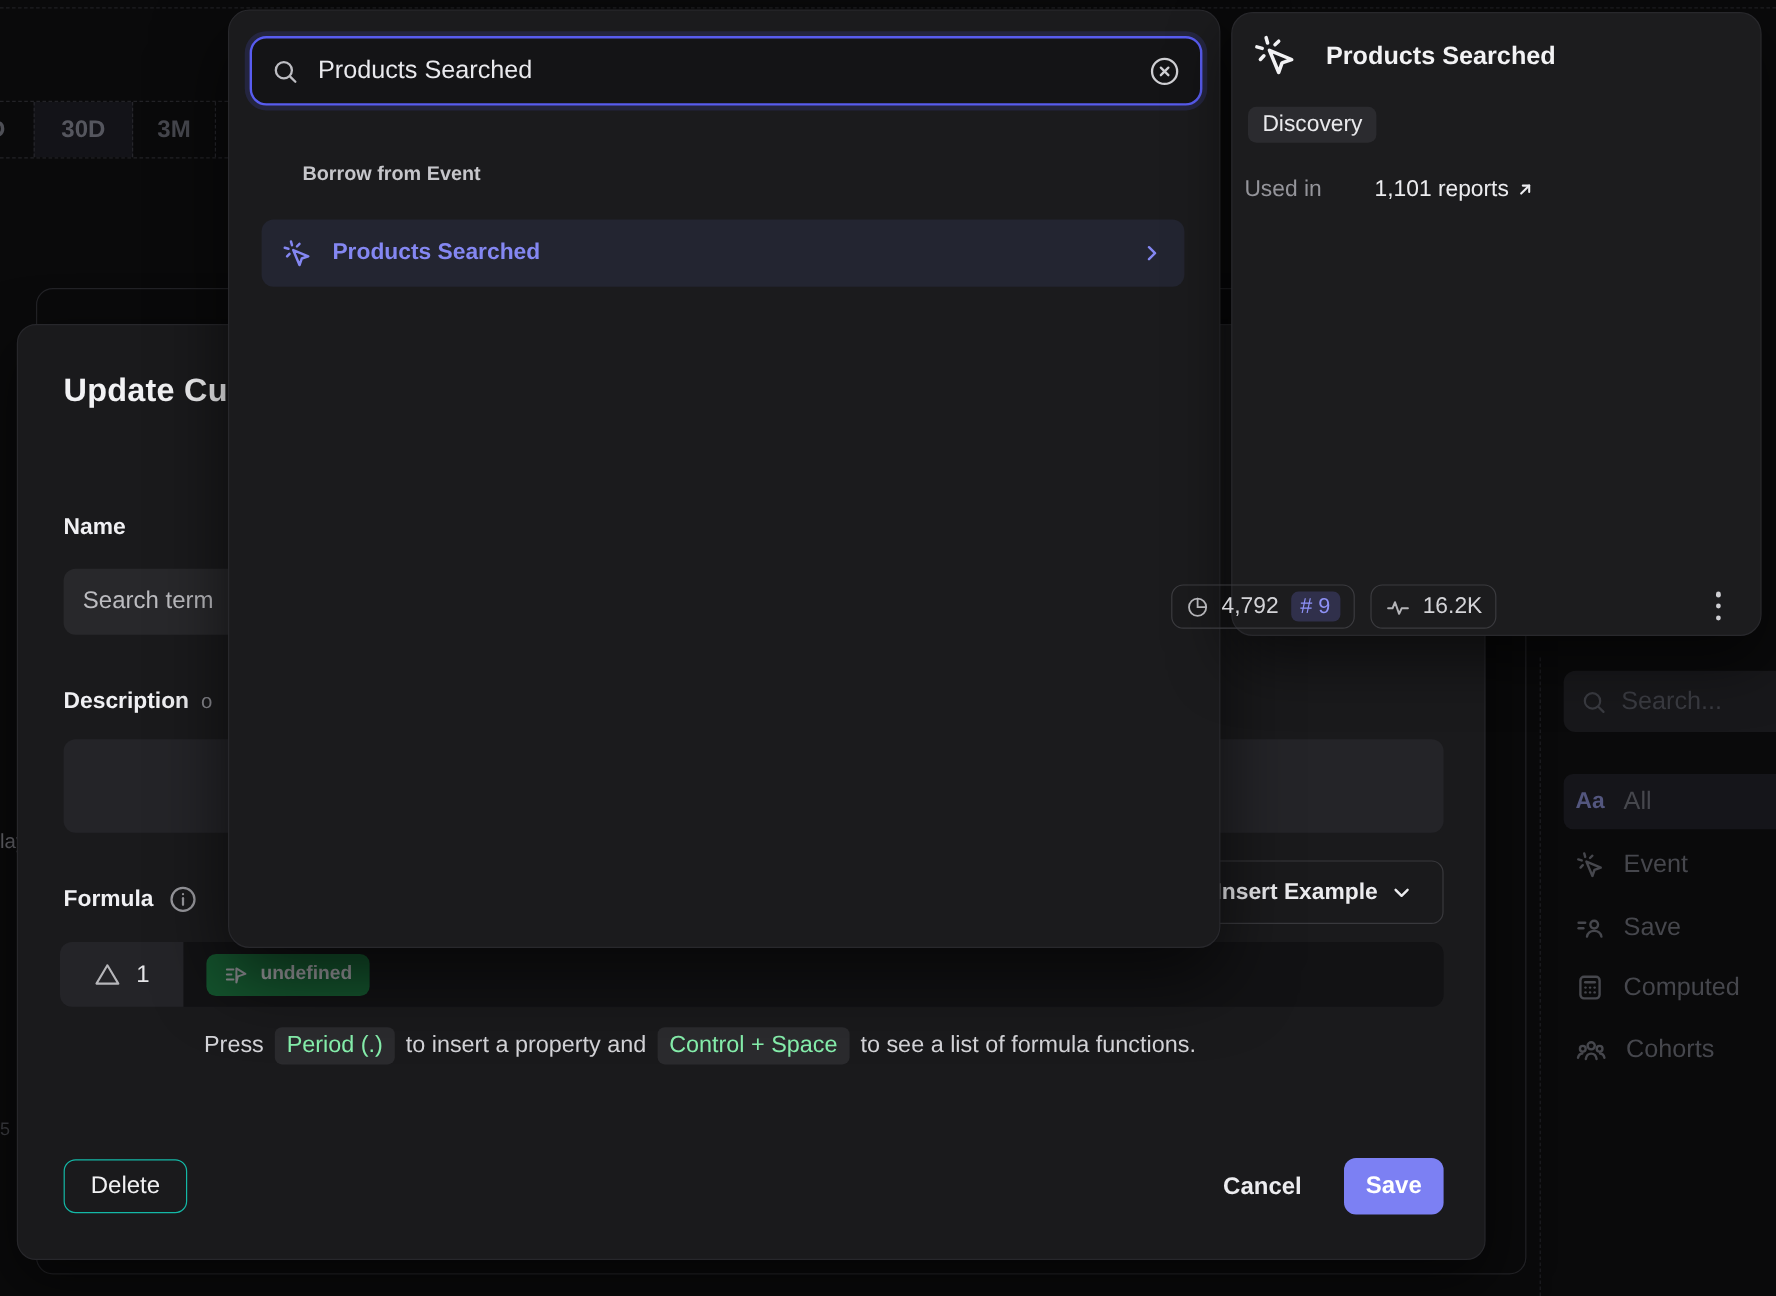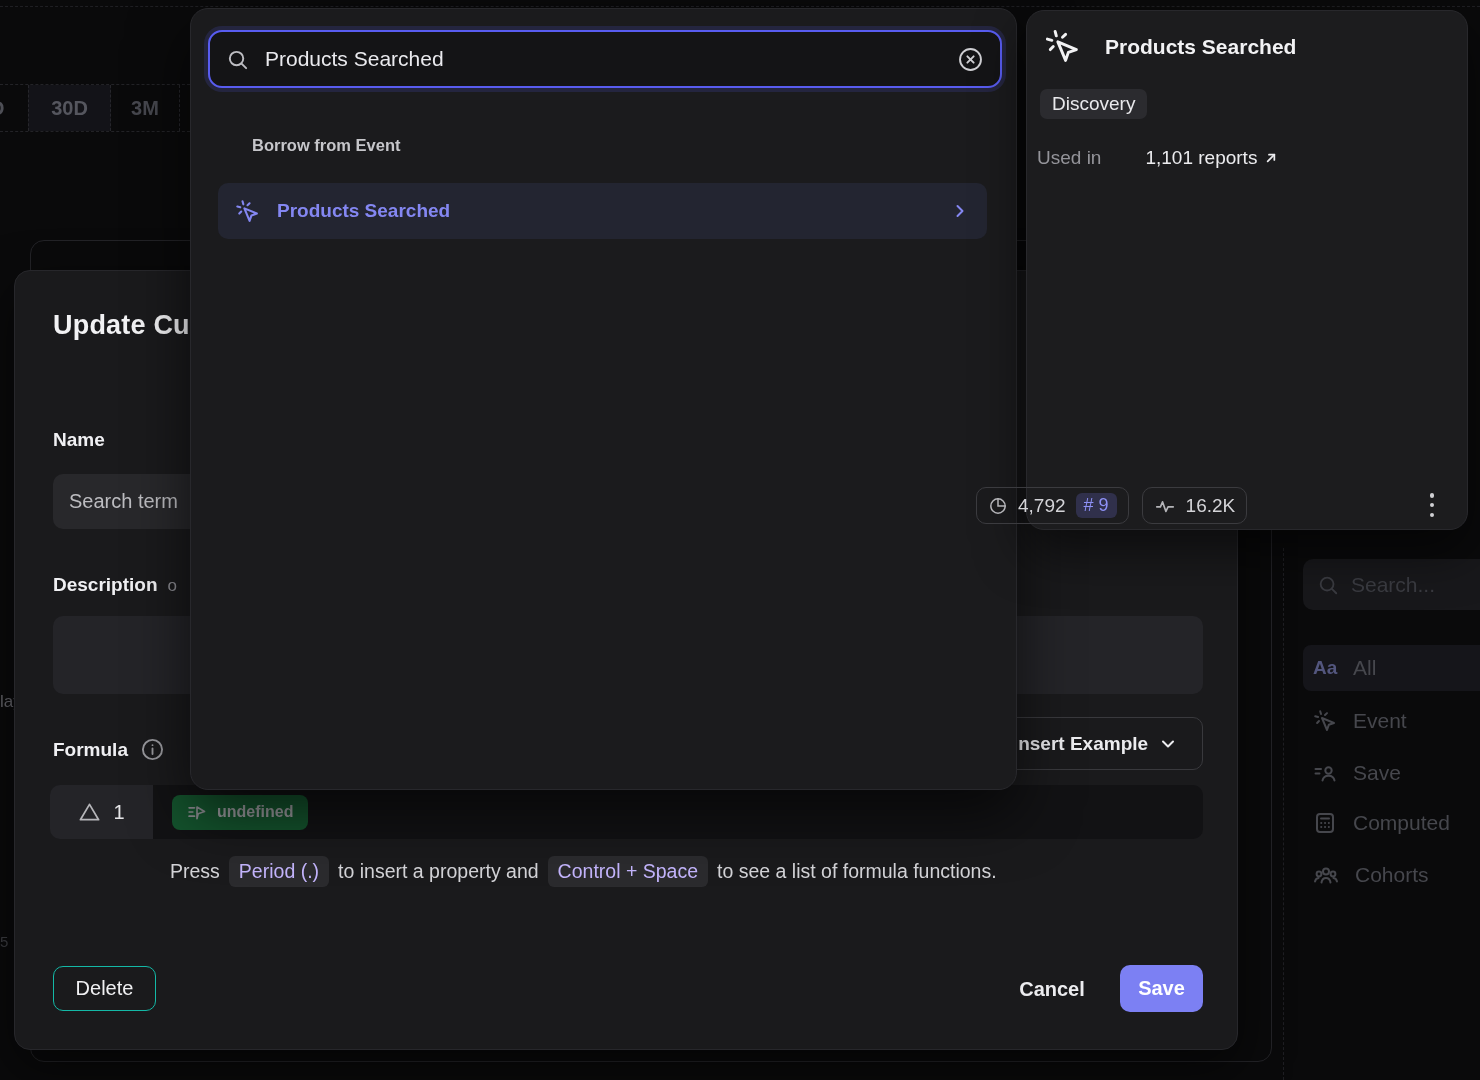--- a/index.html
+++ b/index.html
@@ -47,21 +47,21 @@
   .desc-area { left:53px; top:616px; width:1150px; height:78px; background:#242428; border-radius:10px; }
   .insert-btn { left:988px; top:717px; width:215px; height:53px; border:1px solid #39393d; border-radius:10px; background:transparent; display:flex; align-items:center; justify-content:center; gap:10px; color:#ececef; font-size:19px; font-weight:700; }
   .insert-btn svg { color:#ececef; }
   .formula-row { left:50px; top:785px; height:54px; display:flex; }
   .warn-box { width:103px; background:#242428; border-radius:10px 0 0 10px; display:flex; align-items:center; justify-content:center; gap:12px; color:#e5e5e8; font-size:20px; }
   .warn-box svg { color:#b6b6ba; }
   .formula-field { width:1050px; background:#121214; border-radius:0 10px 10px 0; display:flex; align-items:center; padding:0 19px; }
   .prop-chip { display:flex; align-items:center; gap:10px; background:#14532d; border-radius:8px; height:35px; padding:0 15px; color:#9b9b9f; font-size:16px; font-weight:600; }
   .prop-chip svg { color:#8a8a8f; }
   .hint { left:170px; top:856px; display:flex; align-items:center; gap:9px; color:#d4d4d8; font-size:19.5px; }
-  .kbd { background:#2b2b2e; border-radius:6px; padding:4px 10px; color:#c4b5fd; }
+  .kbd { background:#2b2b2e; border-radius:6px; padding:4px 10px; color:#86efac; }
   .delete-btn { left:53px; top:966px; width:103px; height:45px; border:1px solid #14b8a6; border-radius:10px; background:transparent; color:#f0f0f2; font-size:20px; display:flex; align-items:center; justify-content:center; }
   .cancel-btn { left:1010px; top:974px; width:84px; height:30px; background:transparent; border:none; color:#ececef; font-size:20px; font-weight:600; text-align:center; }
   .save-btn { left:1120px; top:965px; width:83px; height:47px; background:#7c80f3; border:none; border-radius:10px; color:#fff; font-size:20px; font-weight:600; display:flex; align-items:center; justify-content:center; }
 
   
   .overlay { left:190px; top:8px; width:827px; height:782px; background:#1b1b1d; border:1px solid #28282c; border-radius:18px; box-shadow:0 24px 60px rgba(0,0,0,.6); }
   .ov-search { left:208px; top:30px; width:794px; height:58px; background:#141416; border:2px solid #585cf0; border-radius:14px; box-shadow:0 0 0 4px rgba(88,92,240,.16); display:flex; align-items:center; gap:16px; padding:0 16px; }
   .ov-search svg.mag { color:#bdbdc2; flex:0 0 auto; }
   .ov-search input { flex:1; background:transparent; border:none; outline:none; color:#eaeaee; font-size:21px; font-family:inherit; }
   .ov-clear { background:none; border:none; padding:0; color:#cfcfd3; cursor:pointer; flex:0 0 auto; display:flex; }

